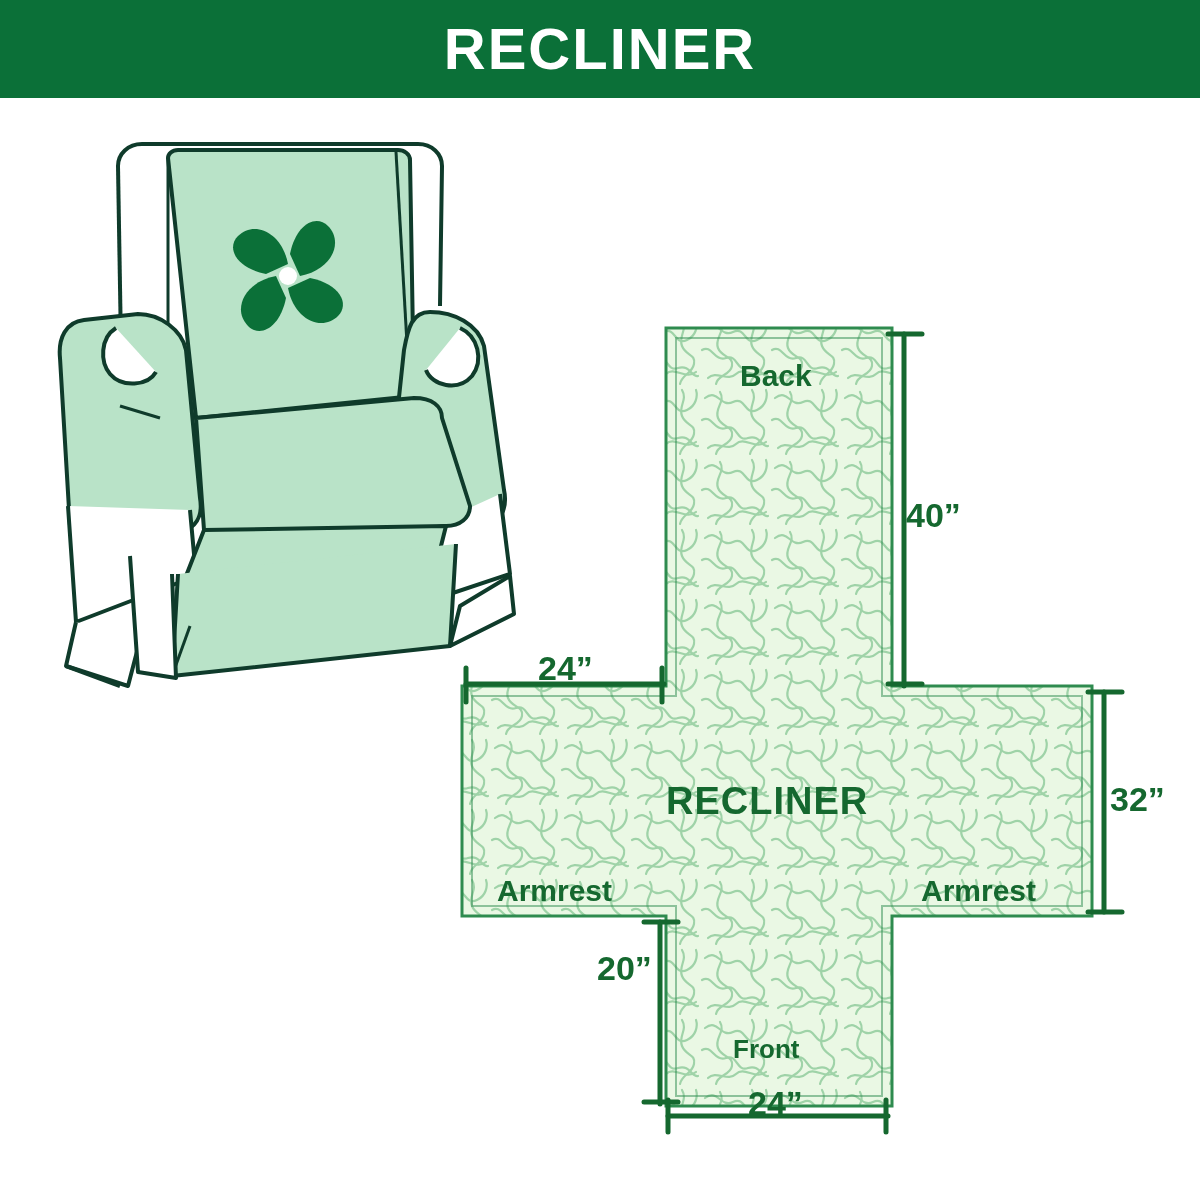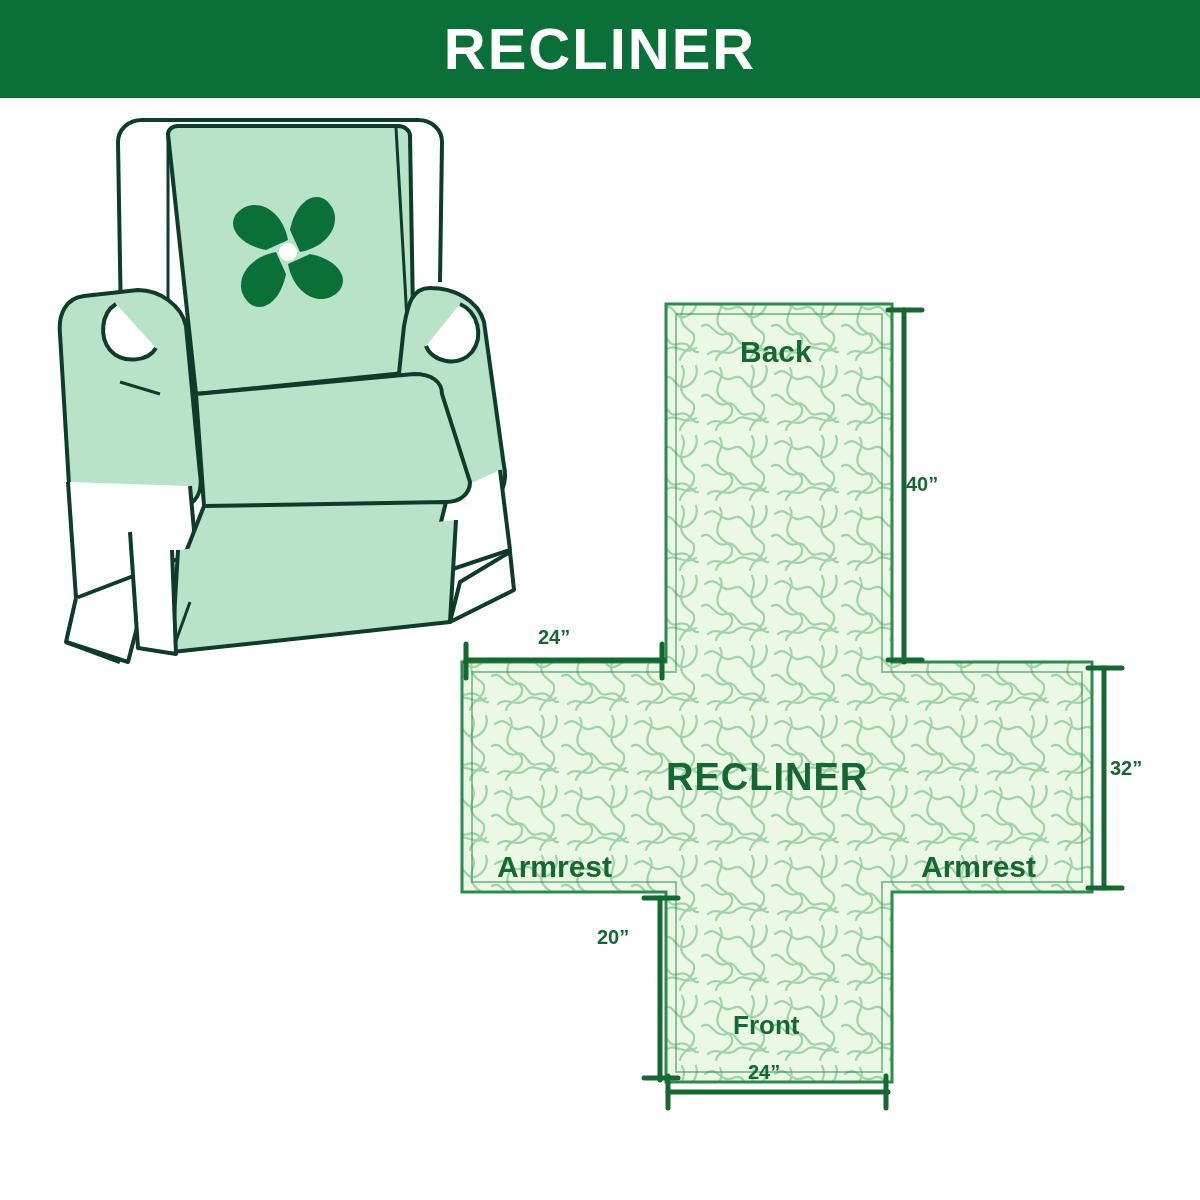--- a/index.html
+++ b/index.html
@@ -16,41 +16,41 @@
     display:flex;align-items:center;justify-content:center;
   }
   .header-title{
     color:#ffffff;
     font-size:58px;
     font-weight:bold;
     letter-spacing:2px;
     line-height:1;
   }
   .stage{
-    position:absolute;left:0;top:82px;width:1200px;height:920px;
+    position:absolute;left:0;top:106px;width:1200px;height:920px;
   }
   svg.canvas{position:absolute;left:0;top:0;width:1200px;height:1102px;}
   .lbl{
     position:absolute;
     color:#15682f;
     font-weight:bold;
     font-family:"Liberation Sans", sans-serif;
     white-space:nowrap;
     line-height:1;
   }
   .lbl-back{font-size:30px;left:740px;top:255px;}
   .lbl-front{font-size:26px;left:733px;top:930px;}
   .lbl-armrest-l{font-size:30px;left:497px;top:770px;}
   .lbl-armrest-r{font-size:30px;left:921px;top:770px;}
   .lbl-recliner{font-size:38px;left:666px;top:676px;letter-spacing:1px;}
   .dim{
     position:absolute;
     color:#15682f;
     font-weight:bold;
-    font-size:20px;
+    font-size:34px;
     font-family:"Liberation Sans", sans-serif;
     white-space:nowrap;
     line-height:1;
   }
   .dim-40{left:906px;top:392px;}
   .dim-23{left:1110px;top:676px;}
   .dim-24top{left:538px;top:545px;}
   .dim-19{left:597px;top:845px;}
   .dim-24bot{left:748px;top:980px;}
 </style>

